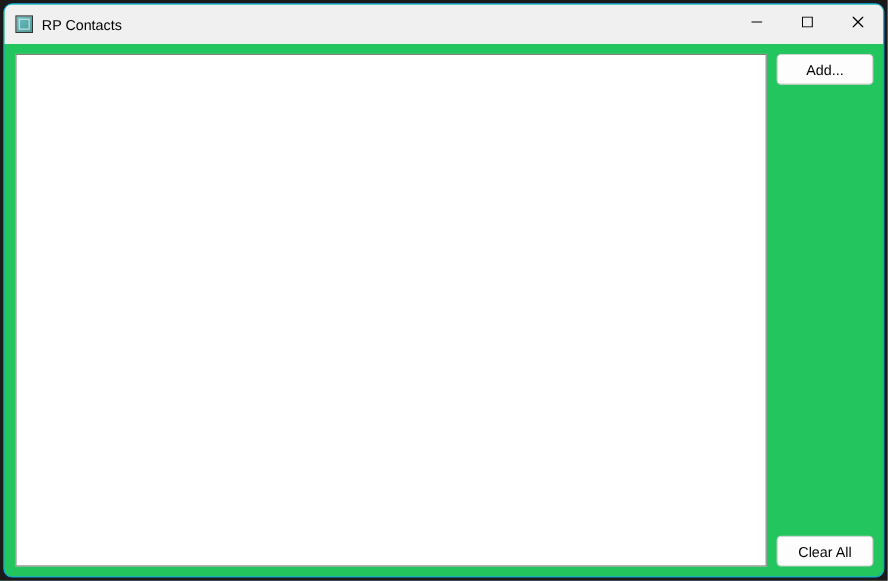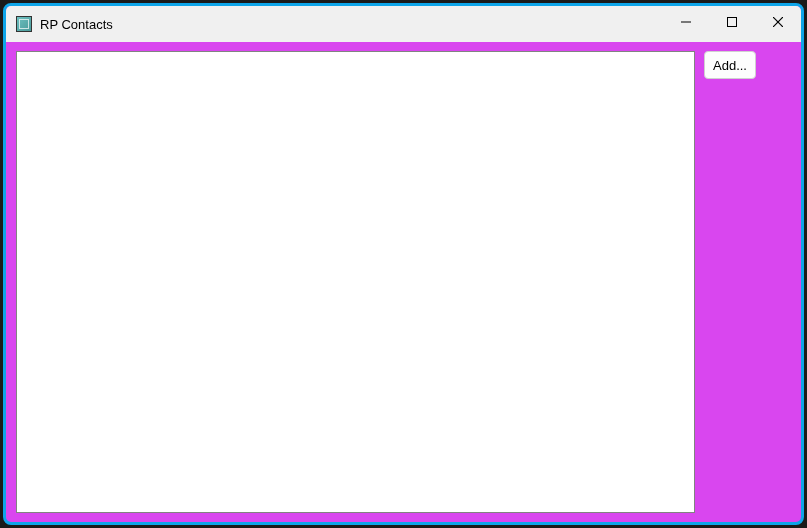--- a/index.html
+++ b/index.html
@@ -12,22 +12,22 @@
       width: 807px;
       height: 528px;
       overflow: hidden;
     }
     .window {
       position: absolute;
       top: 3px;
       left: 3px;
       width: 801px;
       height: 522px;
-      background: #d946ef;
-      border: 3px solid #0ea5e9;
+      background: #22c55e;
+      border: 1px solid #0ea5e9;
       border-radius: 8px;
       display: flex;
       flex-direction: column;
       overflow: hidden;
     }
     .titlebar {
       height: 36px;
       display: flex;
       align-items: center;
       background: #f0f0f0;
@@ -75,20 +75,21 @@
       gap: 9px;
     }
     .main-list {
       flex: 1;
       background: #ffffff;
       border: 1px solid #828282;
     }
     .sidebar-buttons {
       width: 88px;
       display: flex;
+      flex-direction: column;
       gap: 6px;
     }
     .btn {
       height: 28px;
       background: #fdfdfd;
       border: 1px solid #d0d0d0;
       border-radius: 4px;
       font-family: inherit;
       font-size: 13px;
       color: #000;
@@ -125,15 +126,16 @@
           <line x1="10" y1="0" x2="0" y2="10" stroke="#000" stroke-width="1.2"></line>
         </svg>
       </div>
     </div>
   </div>
   <div class="body-area">
     <div class="main-list"></div>
     <div class="sidebar-buttons">
       <button class="btn">Add...</button>
       <div class="sidebar-spacer"></div>
+      <button class="btn">Clear All</button>
     </div>
   </div>
 </div>
 
 </body></html>

